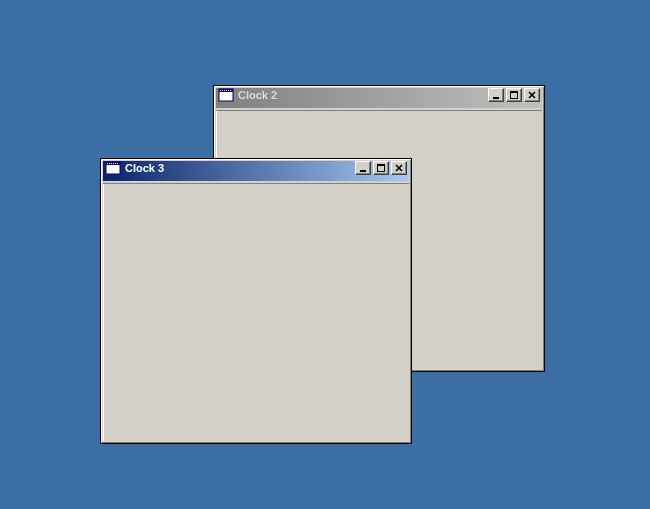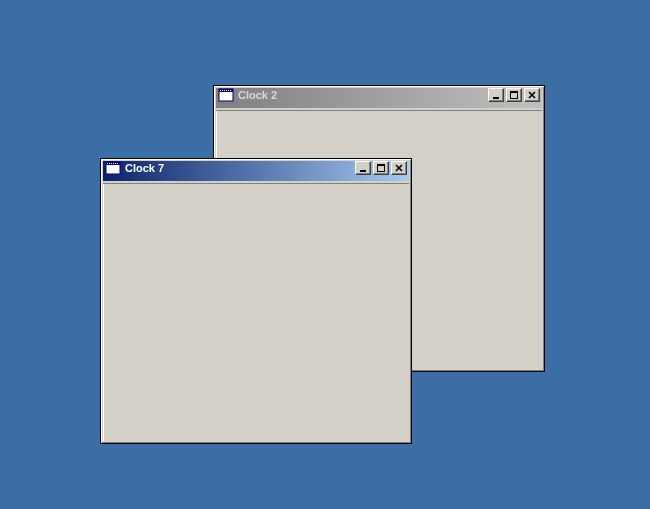--- a/index.html
+++ b/index.html
@@ -148,21 +148,21 @@
             <rect x="1" y="1" width="14" height="12" fill="#fff" stroke="#000077" stroke-width="1"></rect>
             <rect x="1" y="1" width="14" height="3" fill="#000080"></rect>
             <rect x="2" y="2" width="1" height="1" fill="#fff"></rect>
             <rect x="4" y="2" width="1" height="1" fill="#fff"></rect>
             <rect x="6" y="2" width="1" height="1" fill="#fff"></rect>
             <rect x="8" y="2" width="1" height="1" fill="#fff"></rect>
             <rect x="10" y="2" width="1" height="1" fill="#fff"></rect>
             <rect x="12" y="2" width="1" height="1" fill="#fff"></rect>
           </svg>
         </span>
-        <span class="title-text">Clock 7</span>
+        <span class="title-text">Clock 3</span>
         <div class="title-buttons">
           <div class="title-btn" title="Minimize">
             <span>
               <svg width="8" height="8" viewBox="0 0 8 8">
                   <rect x="1" y="6" width="6" height="2" fill="#000"></rect>
                 </svg>
             </span>
           </div>
           <div class="title-btn" title="Maximize">
             <span>

